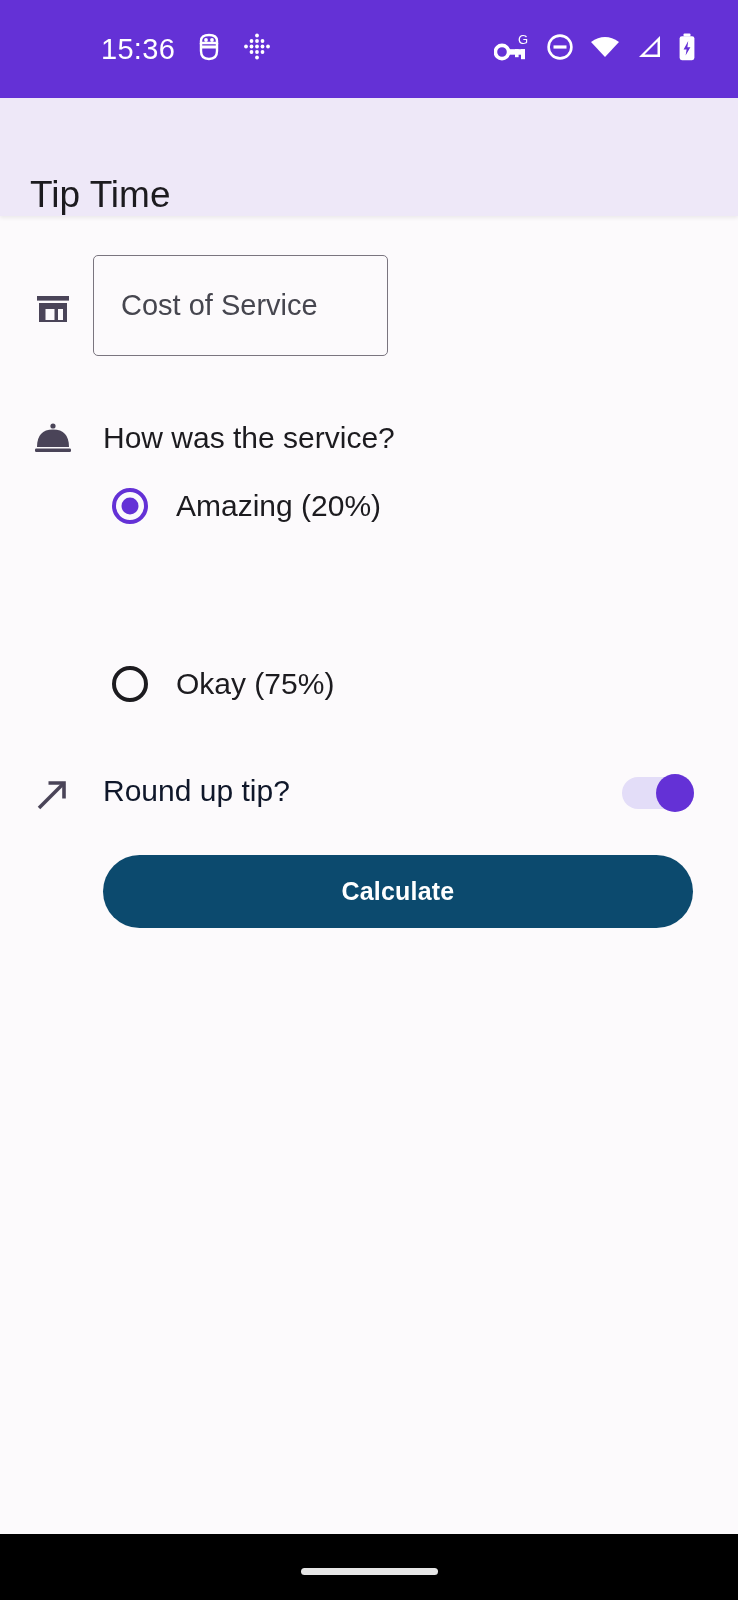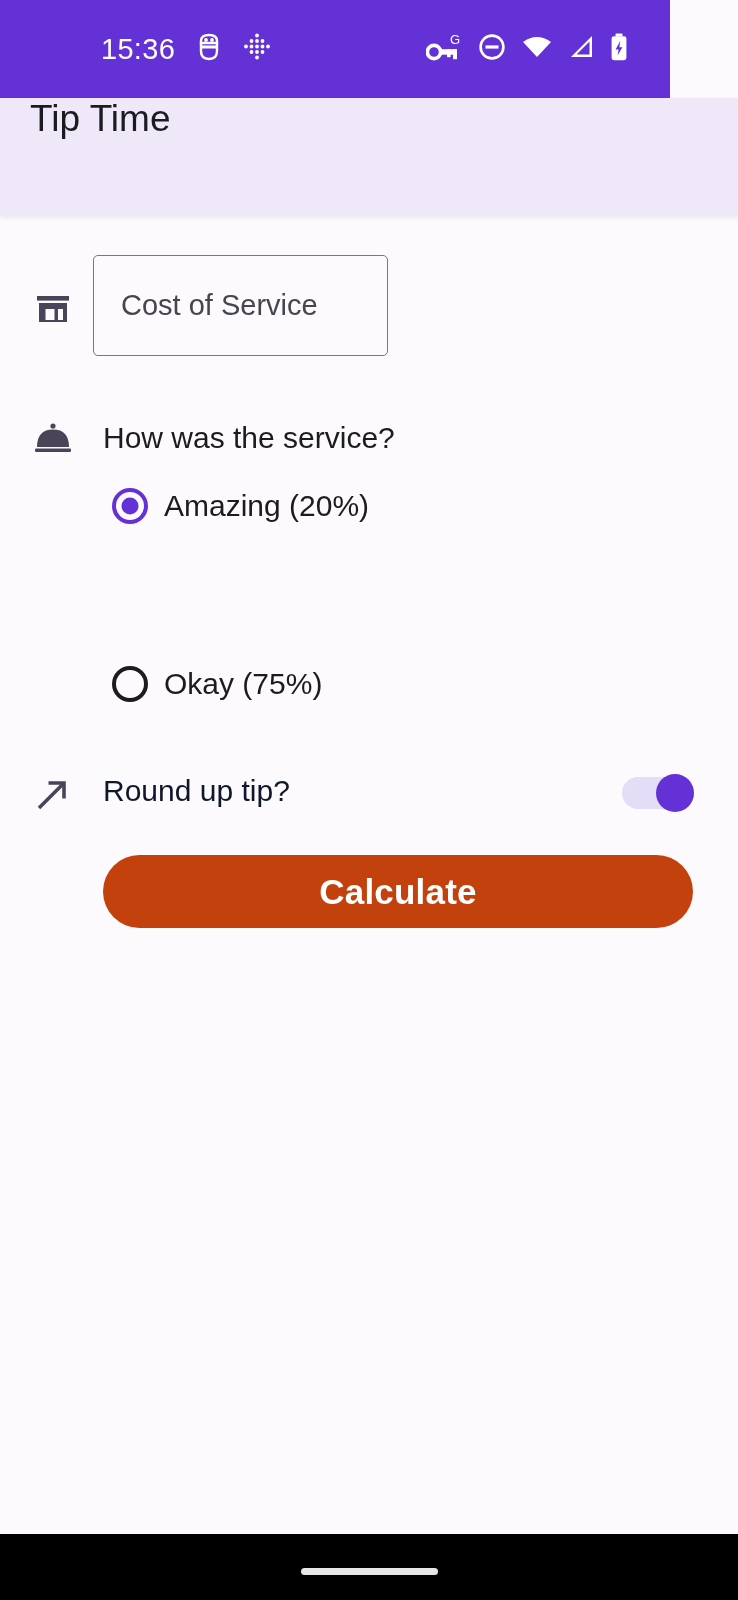--- a/index.html
+++ b/index.html
@@ -17,21 +17,21 @@
     width: 738px;
     height: 1600px;
     background: #FCFAFC;
     overflow: hidden;
   }
 
   
   #status-bar {
     position: absolute;
     top: 0; left: 0;
-    width: 670px;
+    width: 738px;
     height: 98px;
     background: #6431D6;
     display: flex;
     align-items: center;
     justify-content: space-between;
     padding: 0 42px 0 0;
   }
   #status-left {
     display: flex;
     align-items: center;
@@ -53,21 +53,21 @@
   .sicon { display: block; }
 
   
   #app-bar {
     position: absolute;
     top: 98px; left: 0;
     width: 738px;
     height: 118px;
     background: #EEE8F8;
     display: flex;
-    align-items: flex-start;
+    align-items: flex-end;
     box-shadow: 0 2px 4px rgba(0,0,0,0.07);
     z-index: 5;
   }
   #app-title {
     color: #1C1B1F;
     font-size: 37px;
     padding-left: 30px;
     letter-spacing: 0px;
   }
 
@@ -128,21 +128,21 @@
     font-size: 30px;
   }
 
   
   .radio-row {
     position: absolute;
     left: 112px;
     height: 44px;
     display: flex;
     align-items: center;
-    gap: 16px;
+    gap: 28px;
   }
   .radio-mark {
     width: 36px; height: 36px;
     border-radius: 50%;
     border: 4.2px solid #1C1B1F;
     position: relative;
     flex: 0 0 auto;
   }
   .radio-mark.checked {
     border-color: #6431D6;
@@ -198,23 +198,23 @@
     background: #6431D6;
   }
 
   
   #calculate-button {
     position: absolute;
     left: 103px; top: 639px;
     width: 590px; height: 73px;
     border: none;
     border-radius: 37px;
-    background: #c2410c;
+    background: #0c4a6e;
     color: #FFFFFF;
-    font-size: 35px;
+    font-size: 25px;
     font-weight: bold;
     font-family: "Liberation Sans", sans-serif;
     cursor: pointer;
     letter-spacing: 0.2px;
   }
 
   
   #nav-bar {
     position: absolute;
     bottom: 0; left: 0;

